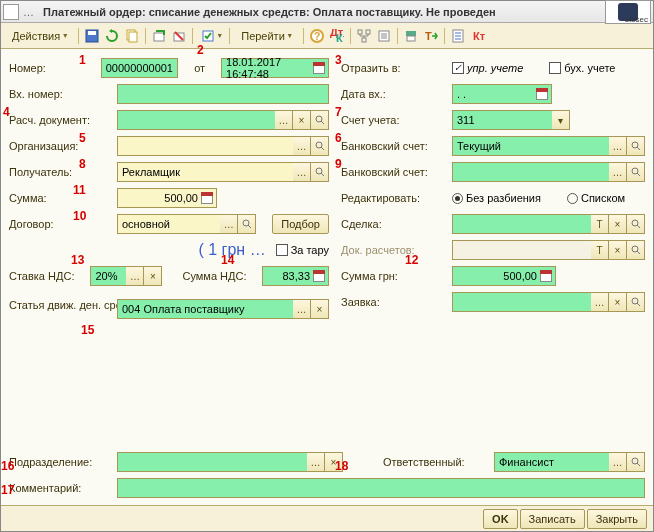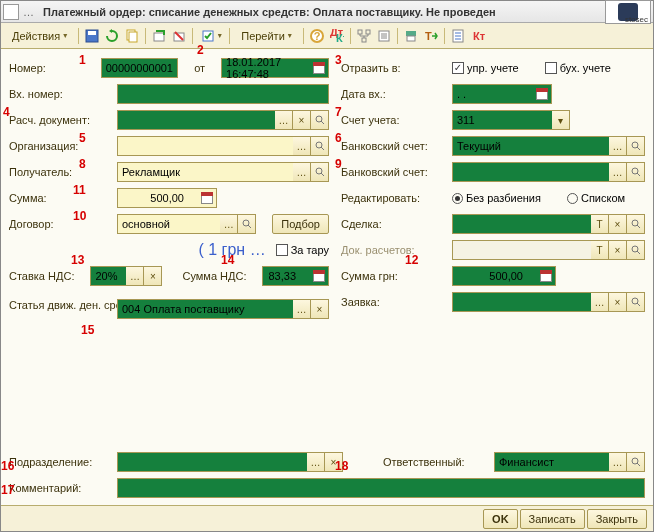--- a/index.html
+++ b/index.html
@@ -19,41 +19,41 @@
   .tb-sep { width:1px; height:16px; background:#c8b978; margin:0 2px;}
   .body { flex:1; padding:8px 8px 4px 8px; position:relative; }
   .cols { display:flex; gap:12px; }
   .col { display:flex; flex-direction:column; gap:4px; }
   .col-left { width:320px; }
   .col-right { flex:1; }
   .row { display:flex; align-items:center; min-height:22px; gap:16px; }
   .lbl { color:#3c320c; white-space:nowrap; }
   .lbl-left { width:92px; text-align:left;}
   .lbl-right { width:95px; text-align:left;}
-  .input { height:20px; border:1px solid #a79754; background:#15803d; padding:1px 4px; display:flex; align-items:center; }
+  .input { height:20px; border:1px solid #a79754; background:#86efac; padding:1px 4px; display:flex; align-items:center; }
   .input.yellow { background:#fbf6c8; }
   .input.disabled { color:#888;}
   .input-group { display:flex; }
   .input-group .input { border-right:none;}
   .sqbtn { width:18px; height:20px; border:1px solid #a79754; border-left:none; background:linear-gradient(#fdf7df,#efe6b8); display:flex; align-items:center; justify-content:center; color:#5e4e0f; cursor:pointer; font-size:10px;}
   .button { height:20px; border:1px solid #a79754; background:linear-gradient(#fdf7df,#efe6b8); padding:0 8px; display:flex; align-items:center; color:#3c320c; border-radius:2px; cursor:pointer;text-align:center;}
   .chk { width:12px; height:12px; border:1px solid #555; background:#fff; display:inline-flex; align-items:center; justify-content:center; margin-right:3px;}
   .chk.checked::before { content:"✓"; font-size:10px; color:#333; line-height:10px;}
   .radio { width:11px; height:11px; border:1px solid #555; border-radius:50%; display:inline-flex; align-items:center; justify-content:center; margin-right:3px;}
   .radio.sel::before { content:""; width:5px; height:5px; background:#333; border-radius:50%;}
   .annot { position:absolute; color:#d60000; font-weight:bold; font-size:12px; pointer-events:none; }
   .lower { margin-top:8px; }
   .hint { font-size:16px; color:#3b5fcc; }
   .grey-lbl { color:#9a9070; }
   .bottom-bar { height:26px; border-top:1px solid #b8ad6e; background:#f6f1d8; display:flex; align-items:center; justify-content:flex-end; padding:0 6px; gap:2px;}
   .calicon { width:14px; height:14px; display:inline-block; position:relative;}
   .calicon::before { content:""; position:absolute; inset:1px; border:1px solid #888; background:#fff;}
   .calicon::after { content:""; position:absolute; left:1px; right:1px; top:1px; height:4px; background:#b33;}
   svg { display:block;}
-  .num-right { text-align:left; justify-content:flex-end; padding-right:32px; position:relative;}
+  .num-right { text-align:left; justify-content:flex-end; padding-right:18px; position:relative;}
   .num-right .calicon { position:absolute; right:2px; top:2px;}
 </style>
 </head>
 <body>
 
 <div class="window">
 
   <div class="titlebar">
     <span class="title-icon"></span>
     <span class="dots">…</span>
@@ -271,21 +271,21 @@
             <div class="input" style="flex:1">004 Оплата поставщику</div>
             <div class="sqbtn">…</div>
             <div class="sqbtn">×</div>
           </div>
         </div>
       </div>
 
       <div class="col col-right">
         <div class="row">
           <span class="lbl lbl-right">Отразить в:</span>
-          <label style="display:flex; align-items:flex-start; margin-right:10px;">
+          <label style="display:flex; align-items:flex-start; margin-right:10px;font-style:italic;">
               <span class="chk checked"></span>
               <span>упр. учете</span>
             </label>
           <label style="display:flex; align-items:center;">
               <span class="chk"></span>
               <span>бух. учете</span>
             </label>
         </div>
         <div class="row">
           <span class="lbl lbl-right">Дата вх.:</span>

